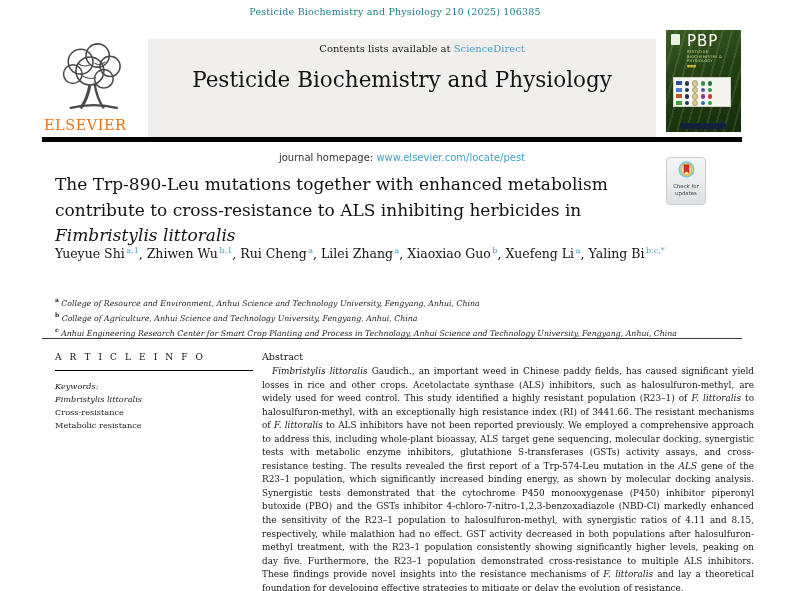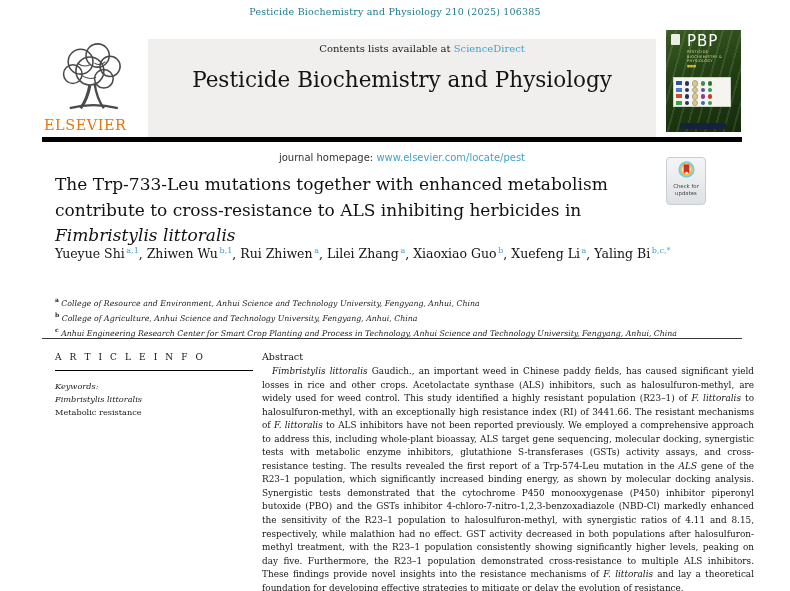--- a/index.html
+++ b/index.html
@@ -152,38 +152,39 @@
     <span>
       <svg width="17" height="17" viewBox="0 0 24 24" style="margin-top:3px;">
         <circle cx="12" cy="12" r="10" fill="none" stroke="#7ec8e3" stroke-width="3"></circle>
         <circle cx="12" cy="12" r="7.5" fill="none" stroke="#f2c230" stroke-width="2.5"></circle>
         <path d="M8 5 h8 v13 l-4 -3.2 -4 3.2 z" fill="#cf2e2e"></path>
       </svg>
     </span>
     <div class="txt">Check for updates</div>
   </div>
 
-  <h1 class="title" style="font-weight:normal;margin:0;"><span>The Trp-733-Leu mutations together with enhanced metabolism contribute to cross-resistance to ALS inhibiting herbicides in </span><em>Fimbristylis littoralis</em></h1>
+  <h1 class="title" style="font-weight:normal;margin:0;"><span>The Trp-890-Leu mutations together with enhanced metabolism contribute to cross-resistance to ALS inhibiting herbicides in </span><em>Fimbristylis littoralis</em></h1>
 
-  <div class="authors"><span>Yueyue Shi</span><sup> a,1</sup>, <span>Zhiwen Wu</span><sup> b,1</sup>, <span>Rui Zhiwen</span><sup> a</sup>, <span>Lilei Zhang</span><sup> a</sup>, <span>Xiaoxiao Guo</span><sup> b</sup>, <span>Xuefeng Li</span><sup> a</sup>, <span>Yaling Bi</span><sup> b,c,*</sup></div>
+  <div class="authors"><span>Yueyue Shi</span><sup> a,1</sup>, <span>Zhiwen Wu</span><sup> b,1</sup>, <span>Rui Cheng</span><sup> a</sup>, <span>Lilei Zhang</span><sup> a</sup>, <span>Xiaoxiao Guo</span><sup> b</sup>, <span>Xuefeng Li</span><sup> a</sup>, <span>Yaling Bi</span><sup> b,c,*</sup></div>
 
   <div class="affils">
       <div><sup>a</sup> College of Resource and Environment, Anhui Science and Technology University, Fengyang, Anhui, China</div>
       <div><sup>b</sup> College of Agriculture, Anhui Science and Technology University, Fengyang, Anhui, China</div>
       <div><sup>c</sup> Anhui Engineering Research Center for Smart Crop Planting and Process in Technology, Anhui Science and Technology University, Fengyang, Anhui, China</div>
     </div>
 
   <div class="rule-thin"></div>
 
   <div class="info-col">
     <div class="info-head">A R T I C L E  I N F O</div>
     <div class="info-rule"></div>
     <div class="kw it">Keywords:</div>
     <div id="kwlist">
         <div class="kw it">Fimbristylis littoralis</div>
+        <div class="kw">Cross-resistance</div>
         <div class="kw">Metabolic resistance</div>
       </div>
   </div>
 
   <div class="abs-col">
     <div class="abs-head">Abstract</div>
     <p class="abs-text"><em>Fimbristylis littoralis</em><span> Gaudich., an important weed in Chinese paddy fields, has caused significant yield losses in rice and other crops. Acetolactate synthase (ALS) inhibitors, such as halosulfuron-methyl, are widely used for weed control. This study identified a highly resistant population (R23–1) of </span><em>F. littoralis</em><span> to halosulfuron-methyl, with an exceptionally high resistance index (RI) of 3441.66. The resistant mechanisms of </span><em>F. littoralis</em><span> to ALS inhibitors have not been reported previously. We employed a comprehensive approach to address this, including whole-plant bioassay, ALS target gene sequencing, molecular docking, synergistic tests with metabolic enzyme inhibitors, glutathione S-transferases (GSTs) activity assays, and cross-resistance testing. The results revealed the first report of a Trp-574-Leu mutation in the </span><em>ALS</em><span> gene of the R23–1 population, which significantly increased binding energy, as shown by molecular docking analysis. Synergistic tests demonstrated that the cytochrome P450 monooxygenase (P450) inhibitor piperonyl butoxide (PBO) and the GSTs inhibitor 4-chloro-7-nitro-1,2,3-benzoxadiazole (NBD-Cl) markedly enhanced the sensitivity of the R23–1 population to halosulfuron-methyl, with synergistic ratios of 4.11 and 8.15, respectively, while malathion had no effect. GST activity decreased in both populations after halosulfuron-methyl treatment, with the R23–1 population consistently showing significantly higher levels, peaking on day five. Furthermore, the R23–1 population demonstrated cross-resistance to multiple ALS inhibitors. These findings provide novel insights into the resistance mechanisms of </span><em>F. littoralis</em><span> and lay a theoretical foundation for developing effective strategies to mitigate or delay the evolution of resistance.</span></p>
   </div>
 
 </div>

